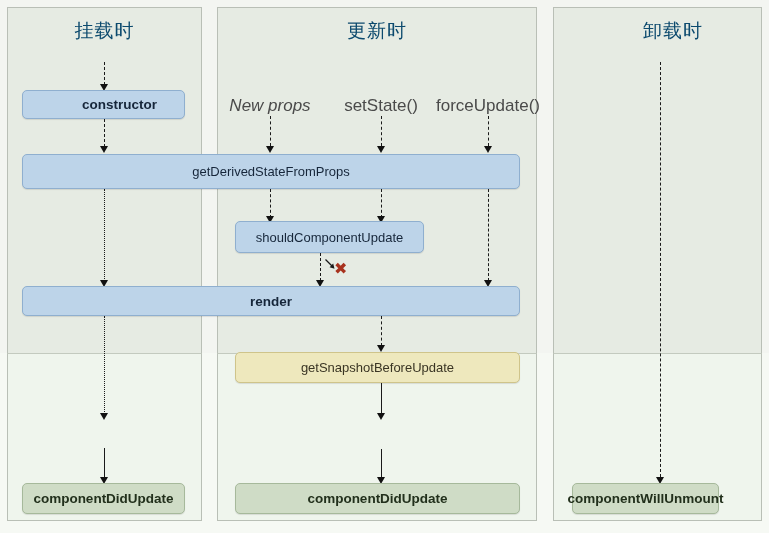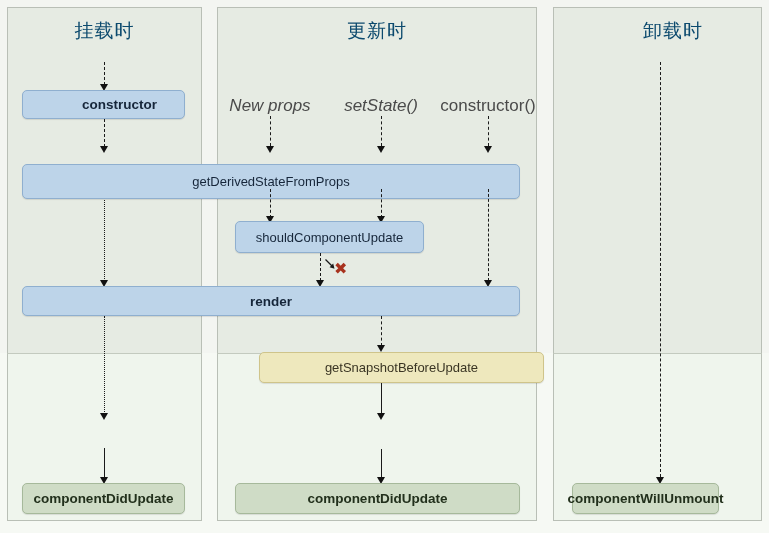--- a/index.html
+++ b/index.html
@@ -166,33 +166,33 @@
 
   <div class="conn dotted" style="left:104px; top:316px; height:98px;"></div>
   <div class="arrowhead" style="left:104px; top:413px;"></div>
 
   <div class="conn solid" style="left:104px; top:448px; height:30px;"></div>
   <div class="arrowhead" style="left:104px; top:477px;"></div>
 
   <div class="node green bold" style="left:22px; top:483px; width:163px; height:31px;">componentDidUpdate</div>
 
   <div class="trigger italic" style="left:270px;">New props</div>
-  <div class="trigger" style="left:381px;font-style:italic;">setState()</div>
-  <div class="trigger" style="left:488px;">constructor()</div>
+  <div class="trigger" style="left:381px;">setState()</div>
+  <div class="trigger" style="left:488px;">forceUpdate()</div>
 
   <div class="conn dashed" style="left:270px; top:116px; height:30px;"></div>
   <div class="arrowhead" style="left:270px; top:146px;"></div>
 
   <div class="conn dashed" style="left:381px; top:116px; height:30px;"></div>
   <div class="arrowhead" style="left:381px; top:146px;"></div>
 
   <div class="conn dashed" style="left:488px; top:116px; height:30px;"></div>
   <div class="arrowhead" style="left:488px; top:146px;"></div>
 
-  <div class="node blue" style="left:22px; top:164px; width:498px; height:35px;">getDerivedStateFromProps</div>
+  <div class="node blue" style="left:22px; top:154px; width:498px; height:35px;">getDerivedStateFromProps</div>
 
   <div class="conn dashed" style="left:270px; top:189px; height:29px;"></div>
   <div class="arrowhead" style="left:270px; top:216px;"></div>
 
   <div class="conn dashed" style="left:381px; top:189px; height:29px;"></div>
   <div class="arrowhead" style="left:381px; top:216px;"></div>
 
   <div class="conn dashed" style="left:488px; top:189px; height:92px;"></div>
   <div class="arrowhead" style="left:488px; top:280px;"></div>
 
@@ -205,21 +205,21 @@
     <path d="M1.5 1.5 L9.5 9.5" stroke="#1a1a1a" stroke-width="1.2" fill="none"></path>
     <path d="M10.5 10.8 L5.6 9.2 L9.2 5.6 Z" fill="#1a1a1a"></path>
   </svg>
   <div class="x-mark" style="left:334px; top:261px;">✖</div>
 
   <div class="node blue bold" style="left:22px; top:286px; width:498px; height:30px;">render</div>
 
   <div class="conn dashed" style="left:381px; top:316px; height:30px;"></div>
   <div class="arrowhead" style="left:381px; top:345px;"></div>
 
-  <div class="node yellow" style="left:235px; top:352px; width:285px; height:31px;margin-left:24px;">getSnapshotBeforeUpdate</div>
+  <div class="node yellow" style="left:235px; top:352px; width:285px; height:31px;">getSnapshotBeforeUpdate</div>
 
   <div class="conn solid" style="left:381px; top:383px; height:31px;"></div>
   <div class="arrowhead" style="left:381px; top:413px;"></div>
 
 
   <div class="conn solid" style="left:381px; top:449px; height:29px;"></div>
   <div class="arrowhead" style="left:381px; top:477px;"></div>
 
   <div class="node green bold" style="left:235px; top:483px; width:285px; height:31px;">componentDidUpdate</div>
 

